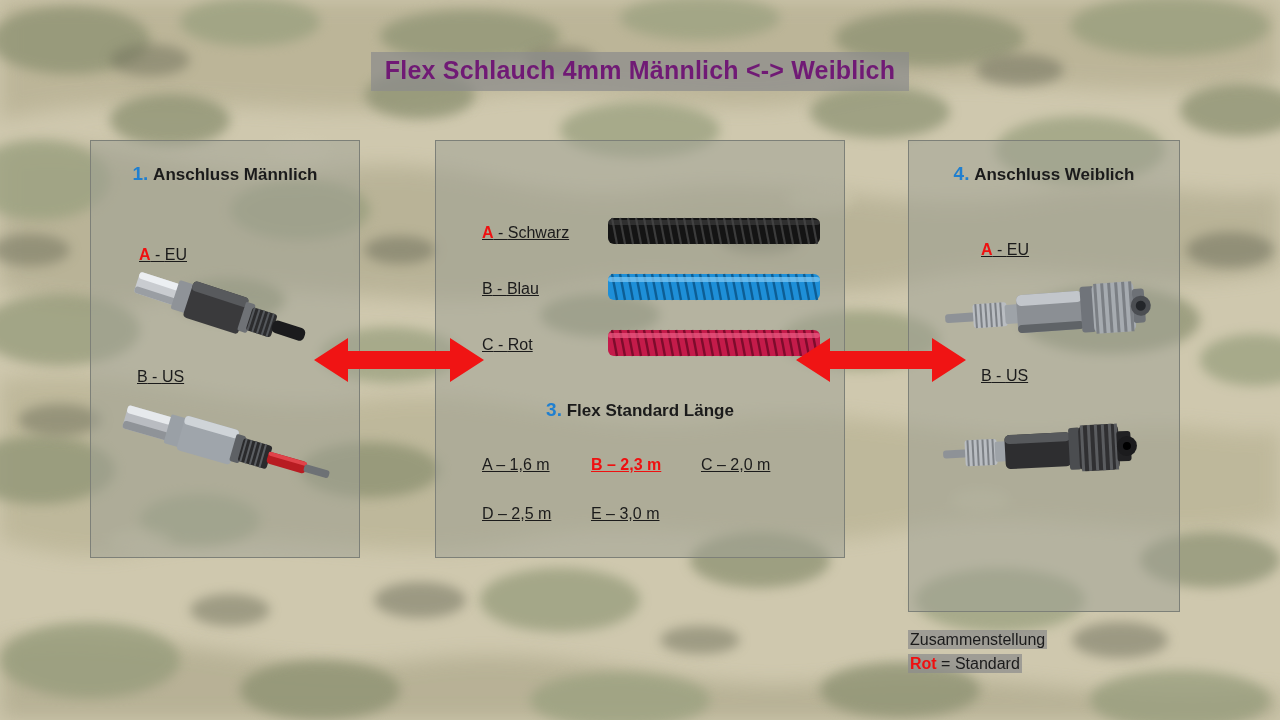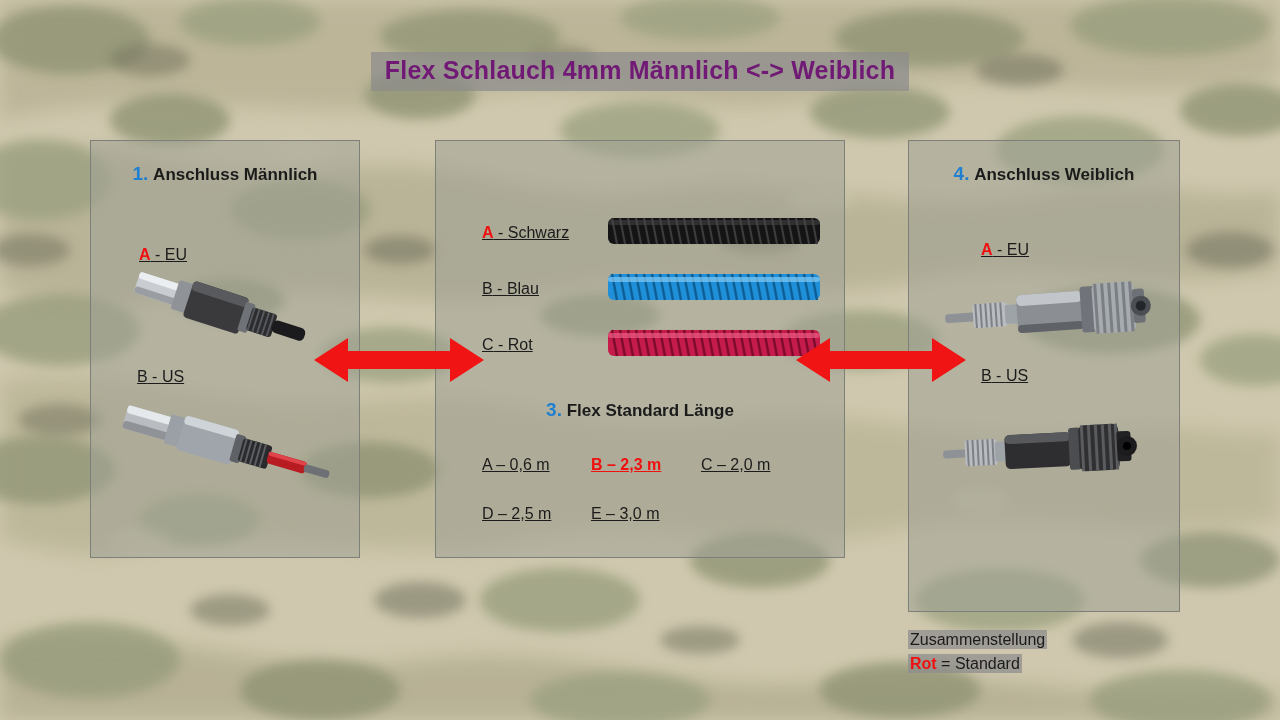--- a/index.html
+++ b/index.html
@@ -320,21 +320,21 @@
       <rect x="0" y="12" width="212" height="5" rx="3" fill="#ec5d84" opacity="0.7"></rect>
     </g>
   </svg>
 
   <div class="panel-head" style="top:258px;">
     <span class="num">3.</span>
     <span class="ptitle">Flex Standard Länge</span>
   </div>
 
   <div class="lbl" style="left:46px; top:315px;">
-    <span>A – 0,6 m</span>
+    <span>A – 1,6 m</span>
   </div>
   <div class="lbl red" style="left:155px; top:315px;">
     <span>B – 2,3 m</span>
   </div>
   <div class="lbl" style="left:265px; top:315px;">
     <span>C – 2,0 m</span>
   </div>
   <div class="lbl" style="left:46px; top:364px;">
     <span>D – 2,5 m</span>
   </div>

